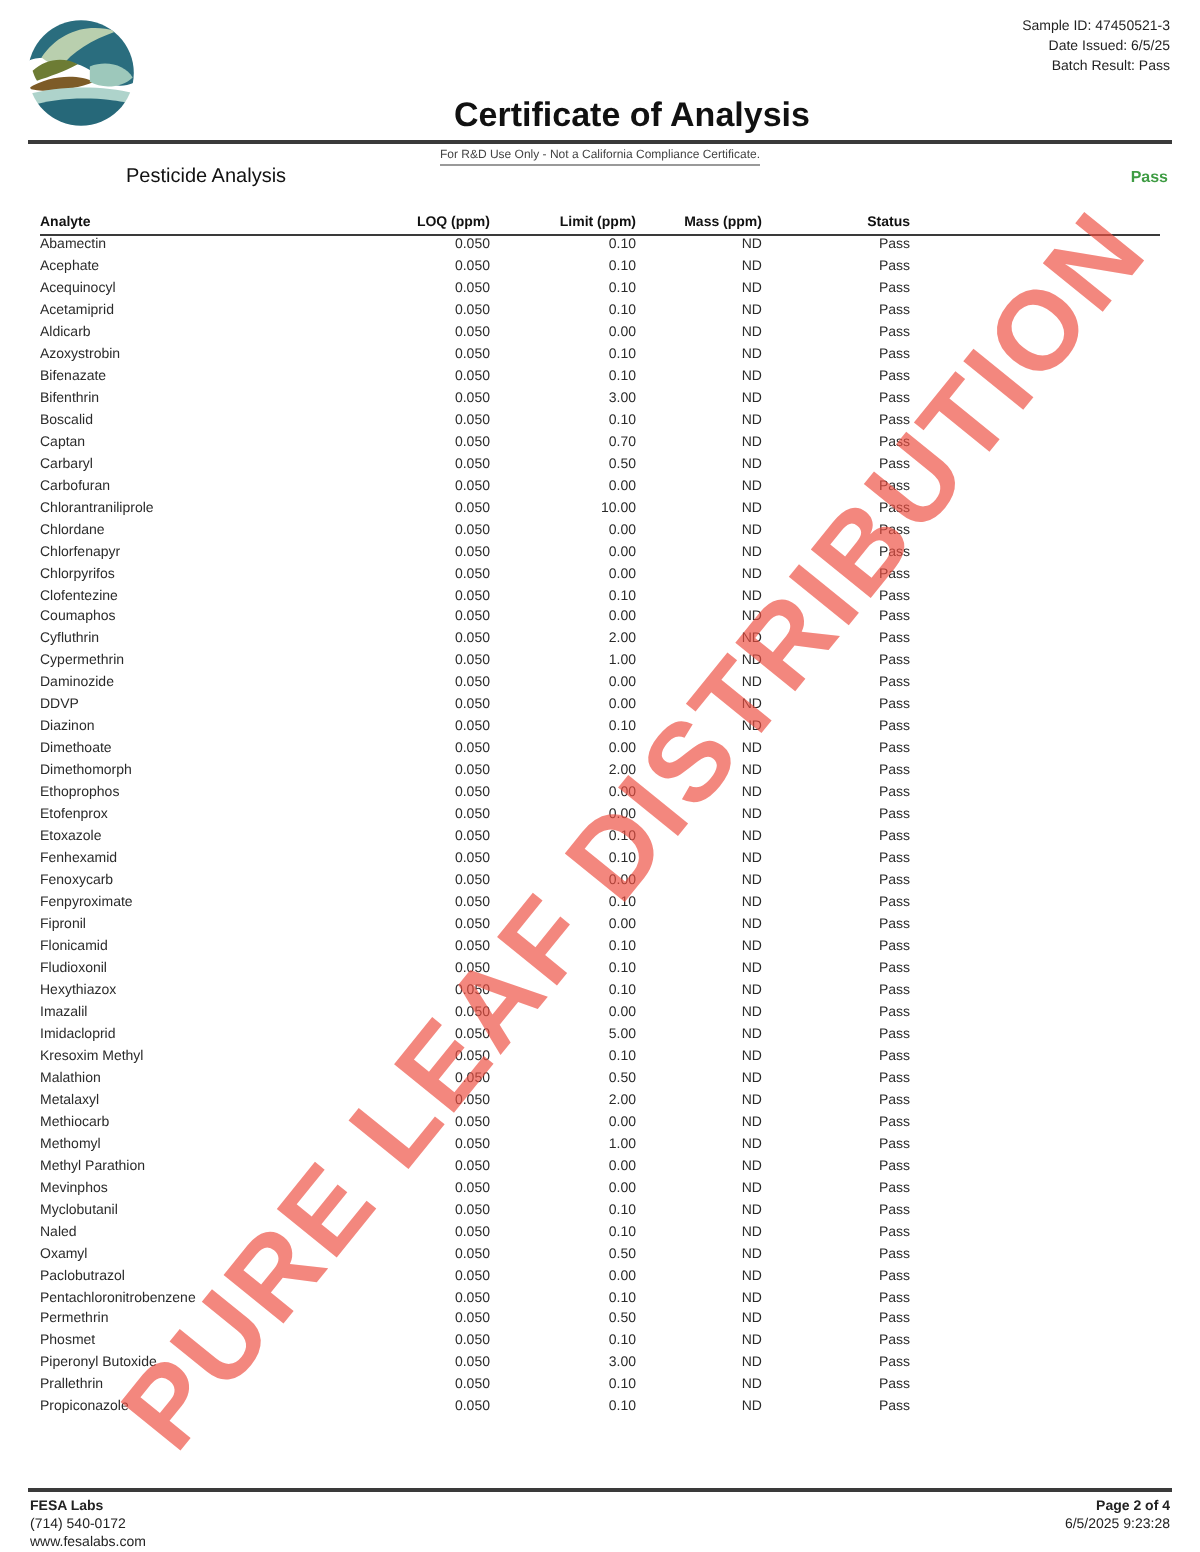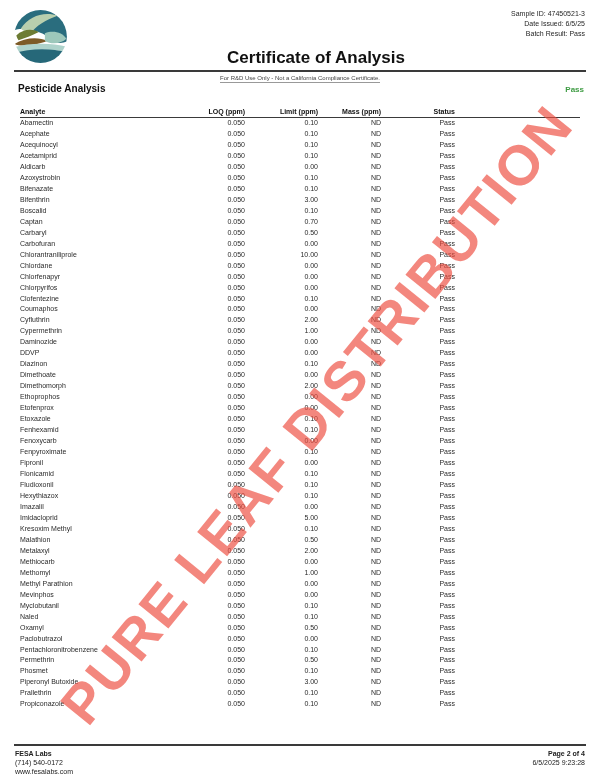--- a/index.html
+++ b/index.html
@@ -24,21 +24,21 @@
   .rule { position:absolute; left:14px; right:14px; background:var(--rule-dark, #3A3A3A); }
   .rule1 { top:70px; height:2px; }
   .subtitle { position:absolute; left:0; right:0; top:75px; text-align:center; font-size:6px; color:#444; }
   .subtitle span { border-bottom:0.6px solid #999; padding-bottom:0.5px; }
 
   
   .section-row {
     position:absolute; left:18px; right:16px; top:83px;
     display:flex; justify-content:space-between; align-items:baseline;
   }
-  .section-title { font-size:10px; font-weight:bold; color:#111; }
+  .section-title { font-size:10px; font-weight:normal; color:#111;margin-left:45px; }
   .section-status { font-size:8px; font-weight:bold; color:var(--pass-green, #3F9C44); }
 
   
   .table { position:absolute; left:20px; top:107px; width:560px; z-index:1; }
   .thead {
     display:grid; grid-template-columns:170px 55px 73px 63px 74px;
     font-size:7px; font-weight:bold; color:#111;
     height:9px; line-height:9px;
     border-bottom:1.5px solid #3a3a3a; padding-bottom:1px;
   }

